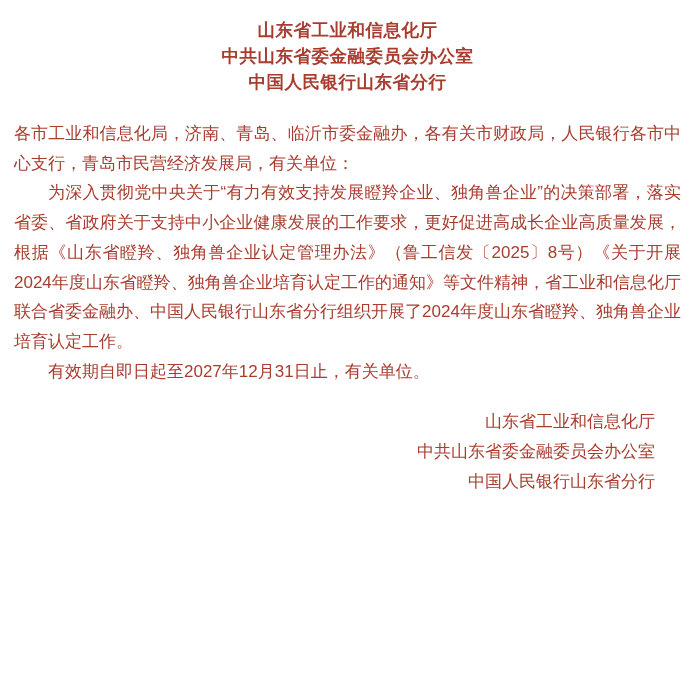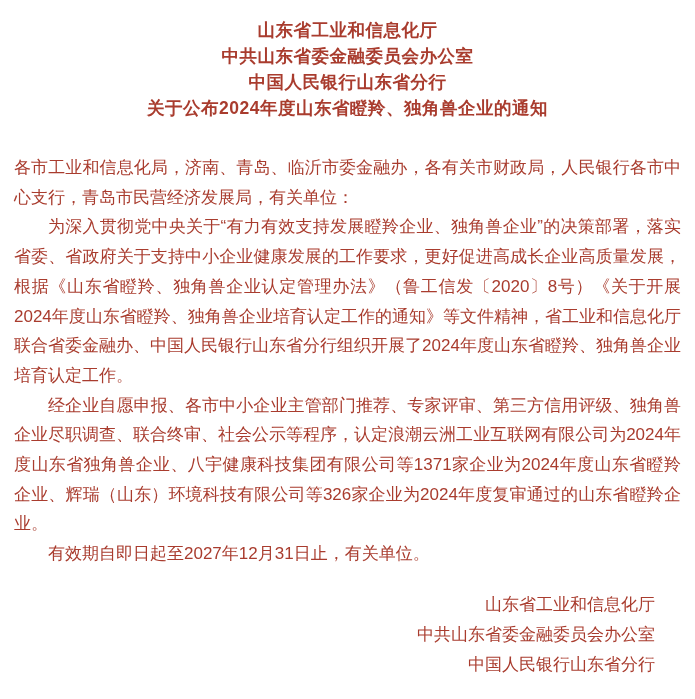--- a/index.html
+++ b/index.html
@@ -20,21 +20,21 @@
     padding: 17px 14px 0 14px;
   }
   .doc-header {
     text-align: center;
     font-weight: bold;
     font-size: 17.5px;
     line-height: 26px;
     letter-spacing: 0.5px;
   }
   .doc-body {
-    margin-top: 32px;
+    margin-top: 24px;
     font-size: 17px;
     line-height: 29.7px;
   }
   .para {
     margin: 0;
     text-align: justify;
     text-justify: inter-ideograph;
   }
   .para.indent {
     text-indent: 2em;
@@ -49,27 +49,25 @@
 </style>
 </head>
 <body>
 
 <div class="doc">
 
   <div class="doc-header">
     <div>山东省工业和信息化厅</div>
     <div>中共山东省委金融委员会办公室</div>
     <div>中国人民银行山东省分行</div>
-    <div>关于公布2024年度山东省瞪羚、独角兽企业的通知</div>
   </div>
 
   <div class="doc-body">
     <p class="para">各市工业和信息化局，济南、青岛、临沂市委金融办，各有关市财政局，人民银行各市中心支行，青岛市民营经济发展局，有关单位：</p>
-    <p class="para indent">为深入贯彻党中央关于“有力有效支持发展瞪羚企业、独角兽企业”的决策部署，落实省委、省政府关于支持中小企业健康发展的工作要求，更好促进高成长企业高质量发展，根据《山东省瞪羚、独角兽企业认定管理办法》（鲁工信发〔2020〕8号）《关于开展2024年度山东省瞪羚、独角兽企业培育认定工作的通知》等文件精神，省工业和信息化厅联合省委金融办、中国人民银行山东省分行组织开展了2024年度山东省瞪羚、独角兽企业培育认定工作。</p>
-    <p class="para indent">经企业自愿申报、各市中小企业主管部门推荐、专家评审、第三方信用评级、独角兽企业尽职调查、联合终审、社会公示等程序，认定浪潮云洲工业互联网有限公司为2024年度山东省独角兽企业、八宇健康科技集团有限公司等1371家企业为2024年度山东省瞪羚企业、辉瑞（山东）环境科技有限公司等326家企业为2024年度复审通过的山东省瞪羚企业。</p>
+    <p class="para indent">为深入贯彻党中央关于“有力有效支持发展瞪羚企业、独角兽企业”的决策部署，落实省委、省政府关于支持中小企业健康发展的工作要求，更好促进高成长企业高质量发展，根据《山东省瞪羚、独角兽企业认定管理办法》（鲁工信发〔2025〕8号）《关于开展2024年度山东省瞪羚、独角兽企业培育认定工作的通知》等文件精神，省工业和信息化厅联合省委金融办、中国人民银行山东省分行组织开展了2024年度山东省瞪羚、独角兽企业培育认定工作。</p>
     <p class="para indent">有效期自即日起至2027年12月31日止，有关单位。</p>
   </div>
 
   <div class="signature">
     <div>山东省工业和信息化厅</div>
     <div>中共山东省委金融委员会办公室</div>
     <div>中国人民银行山东省分行</div>
   </div>
 
 </div>

